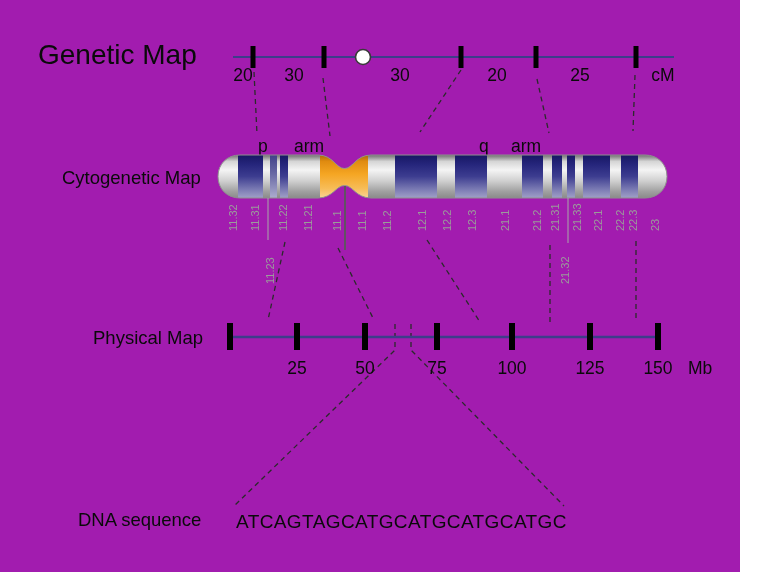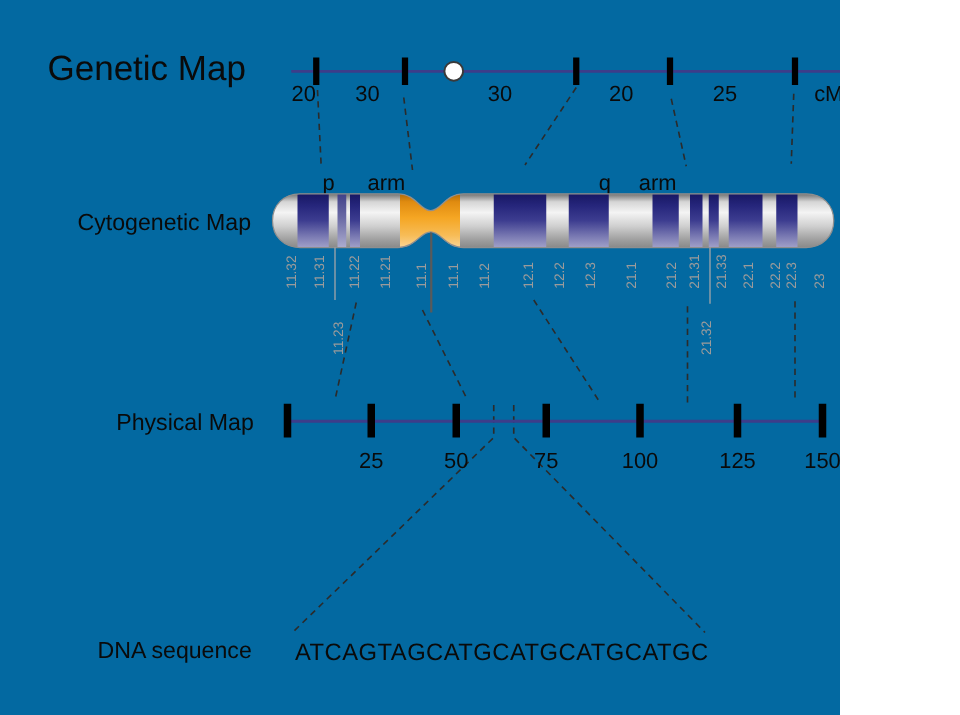--- a/index.html
+++ b/index.html
@@ -1,16 +1,16 @@
 <!DOCTYPE html>
 <html><head>
 <meta charset="utf-8">
 <style>
   html,body{margin:0;padding:0;background:#fff;}
-  #stage{position:relative;width:672px;height:572px;background:#0369a1;overflow:hidden;}
+  #stage{position:relative;width:740px;height:572px;background:#a21caf;overflow:hidden;}
   svg{position:absolute;left:0;top:0;}
   text{font-family:"Liberation Sans",sans-serif;fill:#0a0a0a;}
   .title{font-size:28px;}
   .section{font-size:18.5px;}
   .num{font-size:17.5px;}
   .arm{font-size:17.5px;}
   .band{font-size:11px;fill:#9b9b9b;}
   .dna{font-size:19px;letter-spacing:.4px;}
   .dash{stroke:#2b2b2b;stroke-width:1.3;stroke-dasharray:5 4;fill:none;}
 </style>

